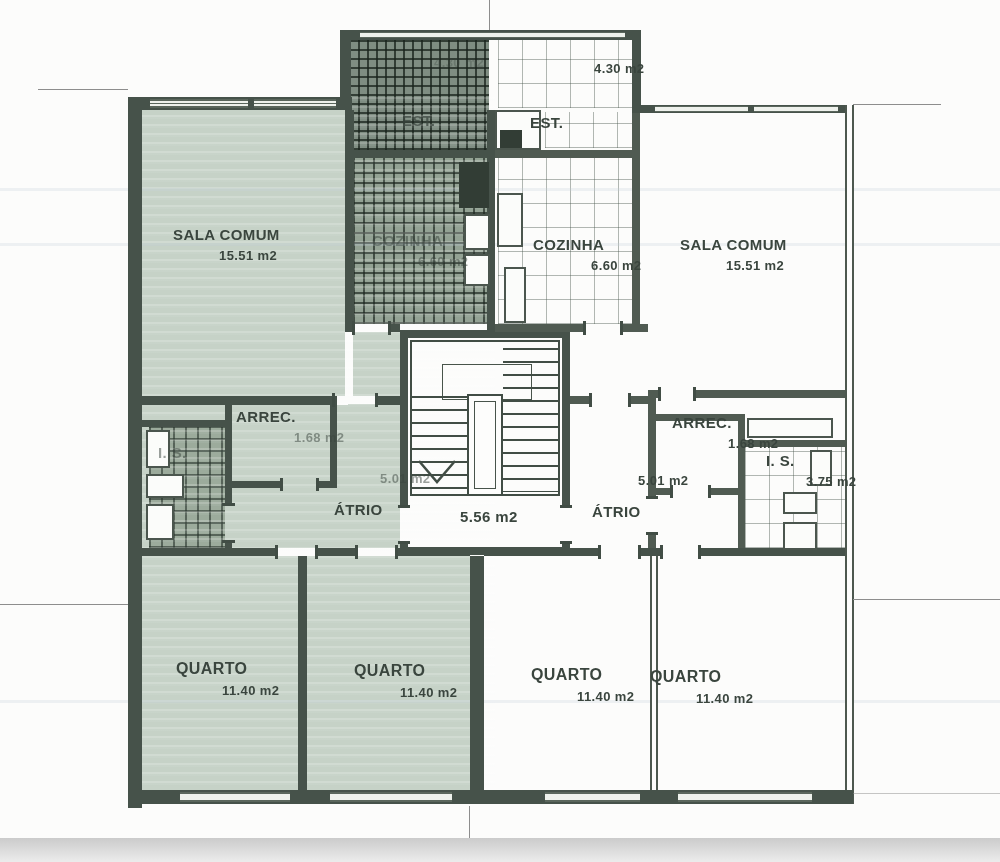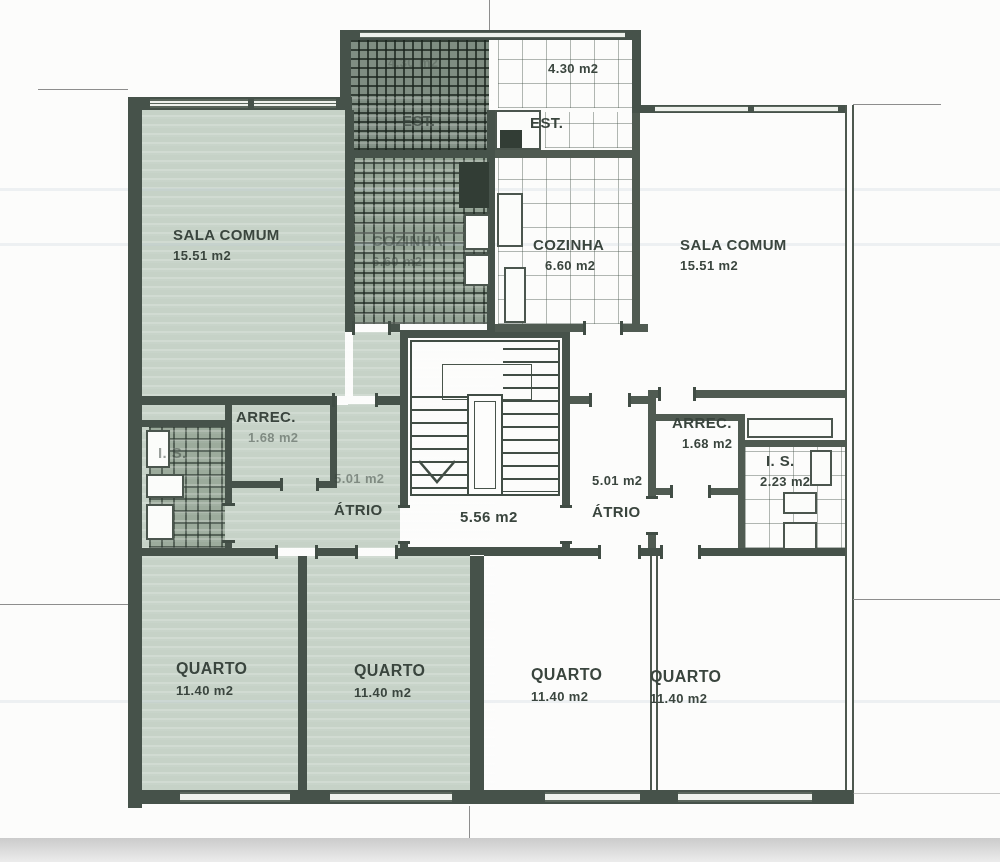--- a/index.html
+++ b/index.html
@@ -39,21 +39,21 @@
   .steps{position:absolute;background-image:repeating-linear-gradient(180deg,#414d45 0 2px,transparent 2px 13px);}
   .flight{position:absolute;background:#fdfdfc;border:2px solid #414d45;box-sizing:border-box;}
   .fixture{position:absolute;background:#fbfcfa;border:2px solid #4b564e;box-sizing:border-box;}
   .darkbox{position:absolute;background:#323d35;}
   .ref{position:absolute;background:#8d8d8d;}
   .band{position:absolute;background:linear-gradient(180deg,#cbcbcb,#ececec);}
   
   .lbl{position:absolute;color:#3a453e;font-weight:bold;line-height:1.15;letter-spacing:.4px;white-space:nowrap;}
   .nm{font-size:15px;display:block;}
   .nm.big{font-size:16px;}
-  .ar{font-size:13px;display:block;margin-top:6px;}
+  .ar{font-size:13px;display:block;margin-top:6px;padding-left:46px;}
   .faint{opacity:.5;}
   .vfaint{opacity:.3;}
   .semi{opacity:.75;}
 </style>
 </head>
 <body>
 
 <div id="scene">
 
   <div class="green" style="left:142px;top:110px;width:203px;height:286px;"></div>
@@ -233,21 +233,21 @@
   </div>
   <div class="lbl" style="left:672px;top:414px;">
     <span class="nm">ARREC.</span>
     <span class="ar" style="margin-left:10px;">1.68 m2</span>
   </div>
   <div class="lbl faint" style="left:158px;top:444px;">
     <span class="nm">I. S.</span>
   </div>
   <div class="lbl" style="left:760px;top:452px;">
     <span class="nm" style="margin-left:6px;">I. S.</span>
-    <span class="ar">2.23 m2</span>
+    <span class="ar">3.75 m2</span>
   </div>
   <div class="lbl" style="left:334px;top:472px;">
     <span class="ar faint" style="margin-top:0;">5.01 m2</span>
     <span class="nm" style="margin-top:14px;">ÁTRIO</span>
   </div>
   <div class="lbl" style="left:592px;top:474px;">
     <span class="ar" style="margin-top:0;">5.01 m2</span>
     <span class="nm" style="margin-top:14px;">ÁTRIO</span>
   </div>
   <div class="lbl" style="left:460px;top:508px;">

